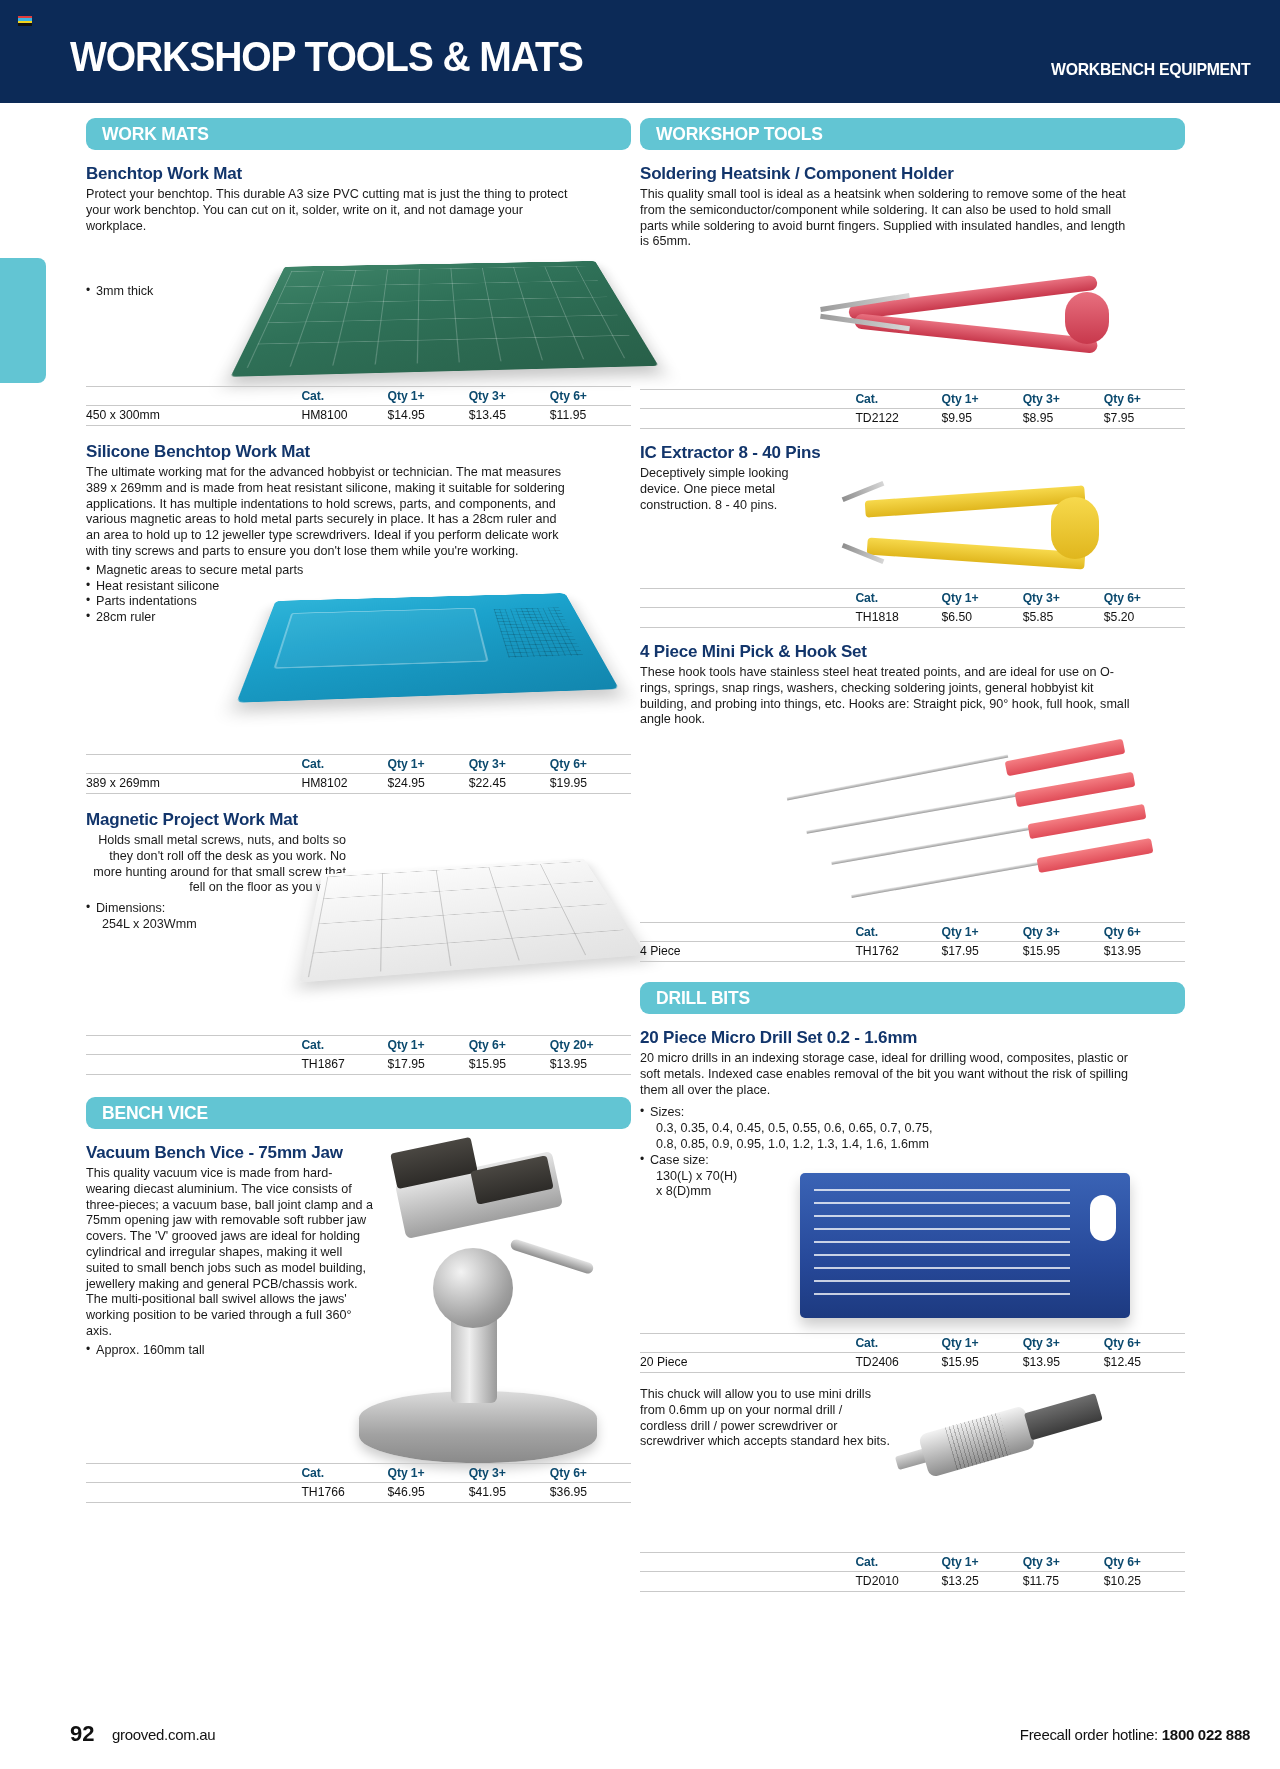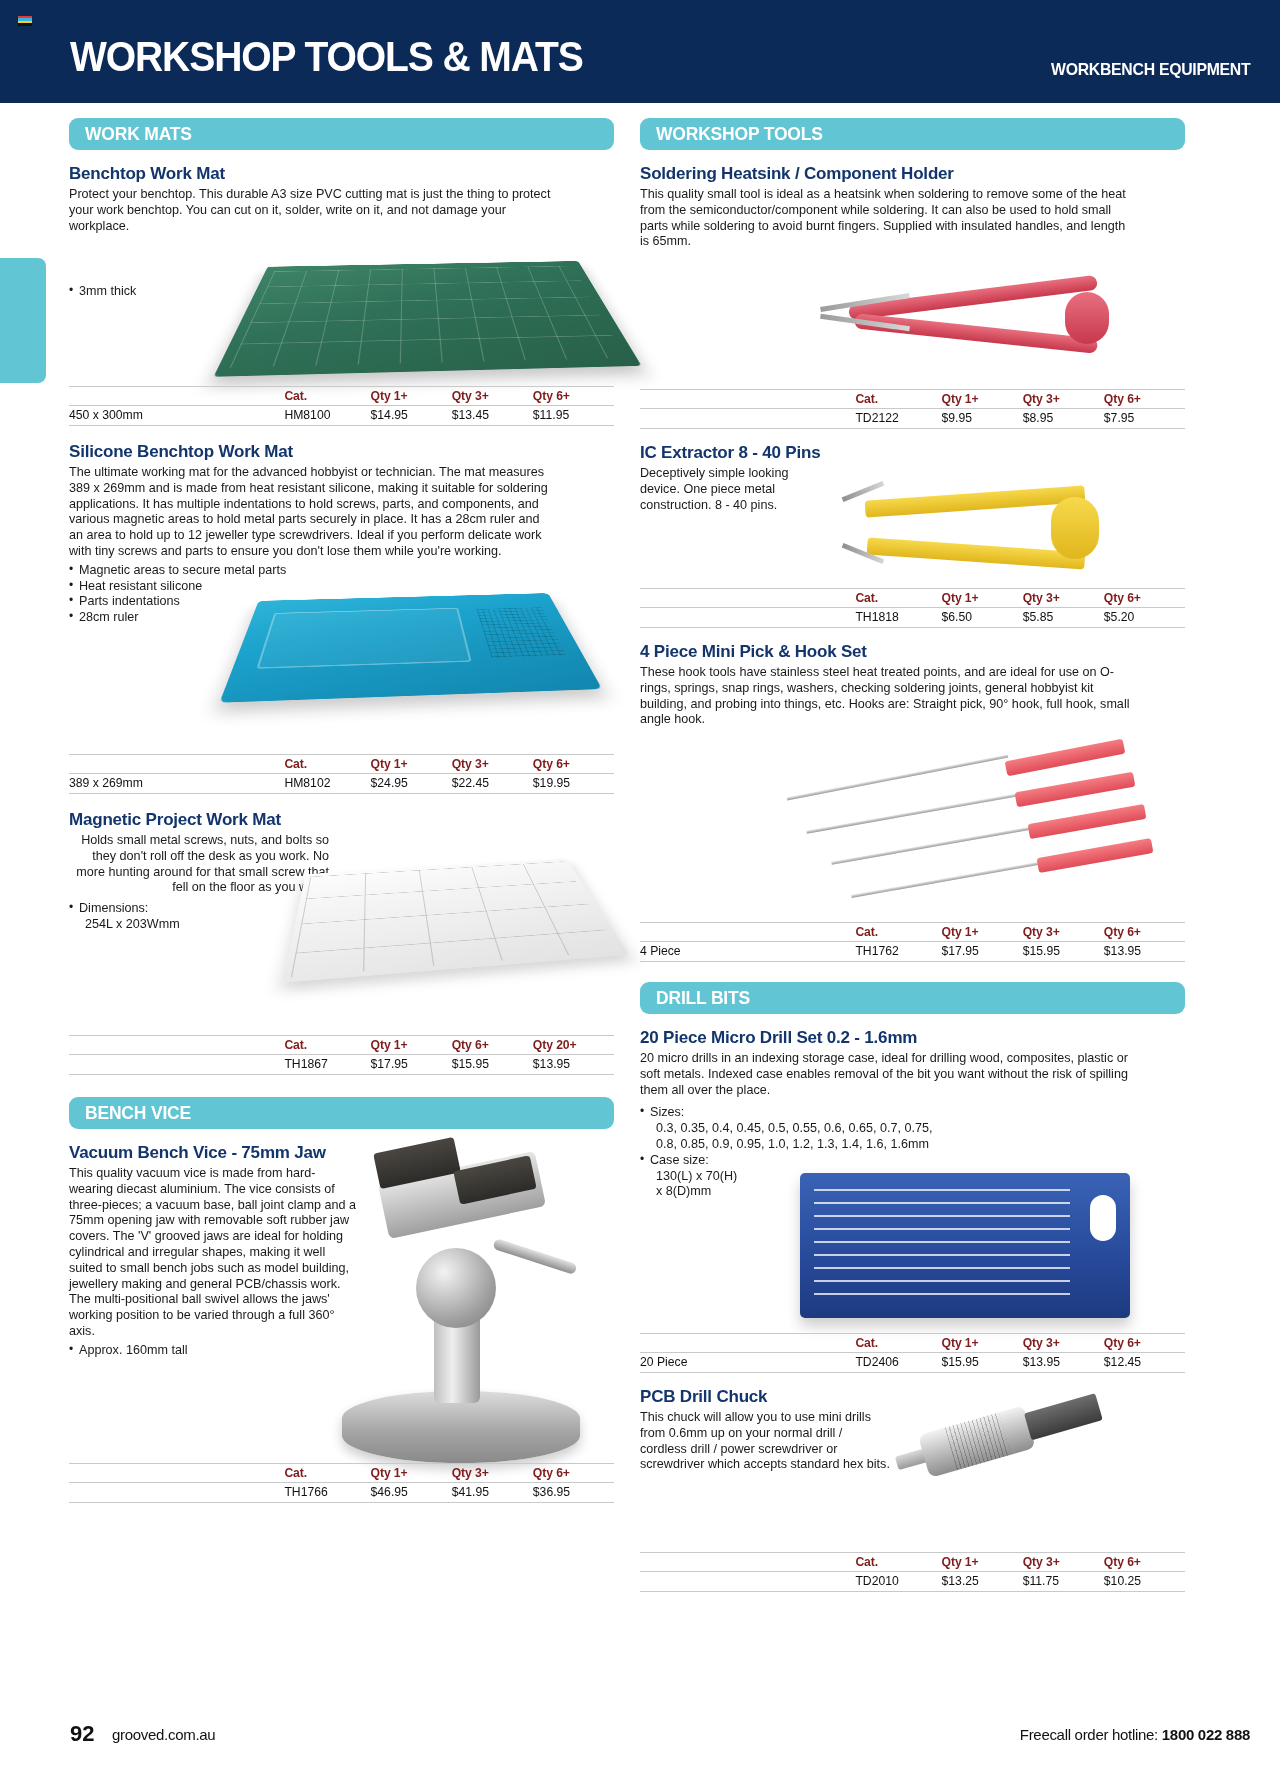--- a/index.html
+++ b/index.html
@@ -69,21 +69,21 @@
     border-top-right-radius: 8px;
     border-bottom-right-radius: 8px;
   }
 
   
   .col {
     position: absolute;
     top: 118px;
     width: 545px;
   }
-  .col-left  { left: 69px; }
+  .col-left  { left: 86px; }
   .col-right { left: 640px; }
 
   
   .sect-bar {
     background: #62c5d3;
     border-radius: 9px;
     height: 32px;
     display: flex;
     align-items: center;
     padding-left: 16px;
@@ -133,21 +133,21 @@
   table.price {
     width: 100%;
     border-collapse: collapse;
     font-size: 12.2px;
   }
   table.price thead th {
     font-weight: 700;
     text-align: left;
     padding: 2px 0 2px 0;
     border-top: 1px solid #c9c9c9;
-    color: #7f1d1d;
+    color: #0c4a6e;
     letter-spacing: -0.1px;
     white-space: nowrap;
   }
   table.price tbody td {
     padding: 2px 0 3px 0;
     border-top: 1px solid #c9c9c9;
     border-bottom: 1px solid #c9c9c9;
     color: #111;
     white-space: nowrap;
   }
@@ -661,21 +661,20 @@
             <td>TD2406</td>
             <td>$15.95</td>
             <td>$13.95</td>
             <td>$12.45</td>
           </tr>
         </tbody>
       </table>
     </div>
 
     <div class="prod" style="height:205px; margin-top:14px;">
-      <h3>PCB Drill Chuck</h3>
       <p style="width:250px;">This chuck will allow you to use mini drills from 0.6mm up on your normal drill / cordless drill / power screwdriver or screwdriver which accepts standard hex bits.</p>
       <div class="imgbox" style="left:255px; top:30px;">
         <div class="chuck" style="transform:rotate(-16deg); transform-origin:left center;">
           <div class="tip"></div>
           <div class="body"></div>
           <div class="knurl"></div>
           <div class="hex"></div>
         </div>
       </div>
       <table class="price" style="position:absolute; left:0; bottom:0; width:100%;">

